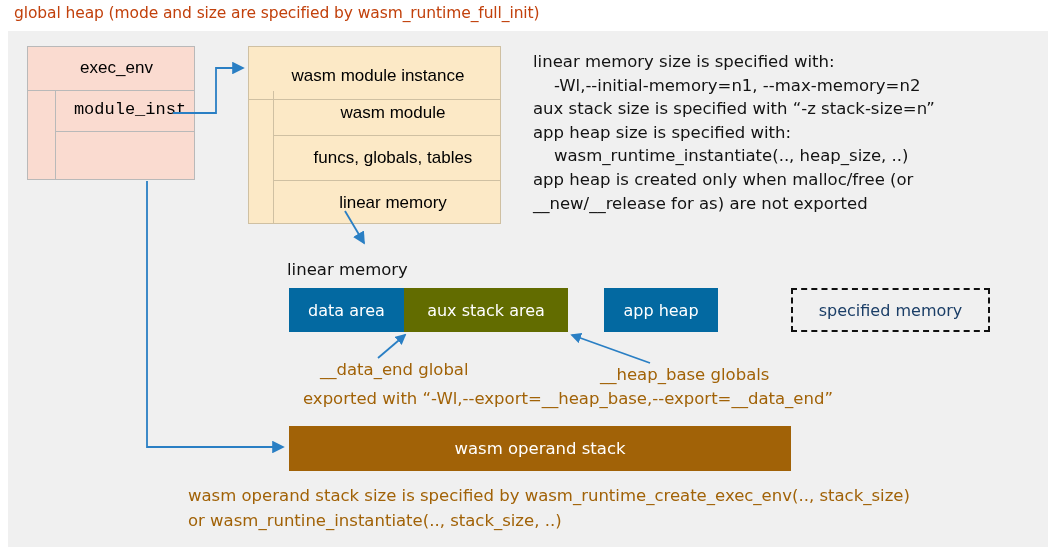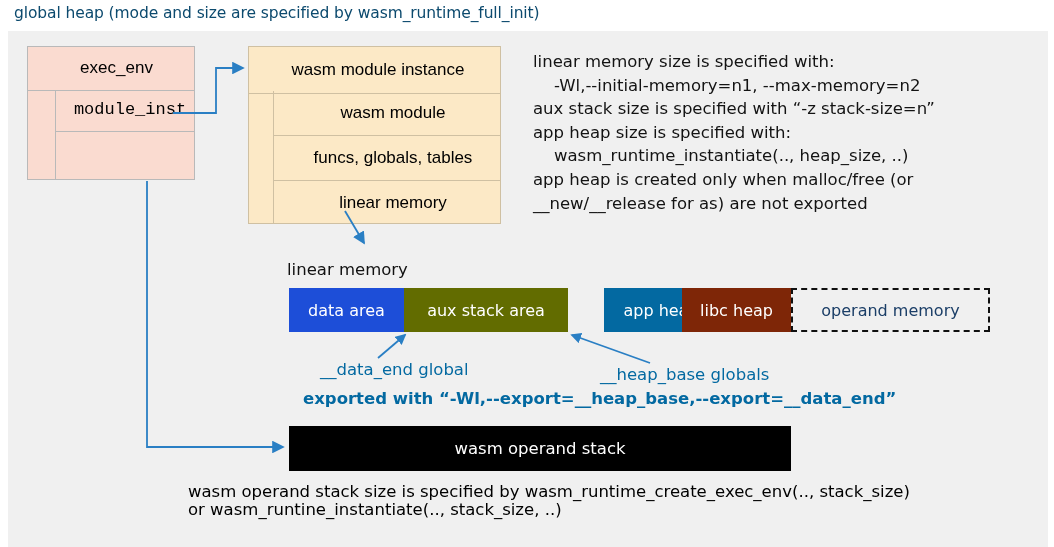--- a/index.html
+++ b/index.html
@@ -20,21 +20,21 @@
     height: 547px;
     background: #ffffff;
   }
 
   
   .title {
     position: absolute;
     left: 14px;
     top: 4px;
     font-size: 15.5px;
-    color: #0c4a6e;
+    color: #c2410c;
     white-space: nowrap;
     letter-spacing: -0.1px;
   }
 
   
   .panel {
     position: absolute;
     left: 8px;
     top: 31px;
     width: 1040px;
@@ -108,28 +108,28 @@
   .textblock {
     position: absolute;
     font-size: 16.5px;
     line-height: 23.6px;
     color: #131313;
     white-space: pre;
   }
   .caption {
     position: absolute;
     font-size: 16.5px;
-    line-height: 18px;
-    color: #000000;
+    line-height: 25px;
+    color: #a16207;
     white-space: pre;
   }
   .anno {
     position: absolute;
     font-size: 16.5px;
-    color: #0369a1;
+    color: #a16207;
     white-space: nowrap;
   }
 
   
   #wires {
     position: absolute;
     left: 0; top: 0;
     width: 1054px;
     height: 547px;
     pointer-events: none;
@@ -147,21 +147,21 @@
   <div class="box pink pink-b" style="left:27px; top:46px; width:168px; height:134px;"></div>
   <div class="cell" style="left:27px; top:46px; width:168px; height:45px; border-bottom:1px solid #b9b9b9; padding-left:11px;">
     <span>exec_env</span>
   </div>
   <div class="cell" style="left:27px; top:91px; width:29px; height:89px; border-right:1px solid #b9b9b9;"></div>
   <div class="cell" style="left:56px; top:87px; width:139px; height:45px; border-bottom:1px solid #b9b9b9; padding-left:9px;font-family:Liberation Mono, monospace;">
     <span>module_inst</span>
   </div>
 
   <div class="box peach peach-b" style="left:248px; top:46px; width:253px; height:178px;"></div>
-  <div class="cell" style="left:248px; top:46px; width:253px; height:48px; border-bottom:1px solid #cfc0a2; padding-left:7px;">
+  <div class="cell" style="left:248px; top:52px; width:253px; height:48px; border-bottom:1px solid #cfc0a2; padding-left:7px;">
     <span>wasm module instance</span>
   </div>
   <div class="cell" style="left:248px; top:91px; width:26px; height:133px; border-right:1px solid #cfc0a2;"></div>
   <div class="cell" style="left:274px; top:91px; width:227px; height:45px; border-bottom:1px solid #cfc0a2; padding-left:11px;">
     <span>wasm module</span>
   </div>
   <div class="cell" style="left:274px; top:136px; width:227px; height:45px; border-bottom:1px solid #cfc0a2; padding-left:11px;">
     <span>funcs, globals, tables</span>
   </div>
   <div class="cell" style="left:274px; top:181px; width:227px; height:43px; padding-left:11px;">
@@ -171,41 +171,38 @@
   <div class="textblock" style="left:533px; top:50px;">linear memory size is specified with:
     -Wl,--initial-memory=n1, --max-memory=n2
 aux stack size is specified with “-z stack-size=n”
 app heap size is specified with:
     wasm_runtime_instantiate(.., heap_size, ..)
 app heap is created only when malloc/free (or
 __new/__release for as) are not exported</div>
 
   <div class="memlabel" style="left:287px; top:260px;">linear memory</div>
 
-  <div class="seg" style="left:289px; top:288px; width:115px; height:44px; background:#1d4ed8;">
+  <div class="seg" style="left:289px; top:288px; width:115px; height:44px; background:#0369a1;">
     <span>data area</span>
   </div>
   <div class="seg" style="left:404px; top:288px; width:164px; height:44px; background:#626c00;">
     <span>aux stack area</span>
   </div>
   <div class="seg" style="left:568px; top:288px; width:114px; height:44px; background:#0369a1;margin-left:36px;">
     <span>app heap</span>
   </div>
-  <div class="seg" style="left:682px; top:288px; width:109px; height:44px; background:#7e2607;">
-    <span>libc heap</span>
-  </div>
   <div class="seg dashed" style="left:791px; top:288px; width:199px; height:44px;">
-    <span>operand memory</span>
+    <span>specified memory</span>
   </div>
 
   <div class="anno" style="left:320px; top:360px;">__data_end global</div>
   <div class="anno" style="left:600px; top:365px;">__heap_base globals</div>
-  <div class="anno" style="left:303px; top:389px;font-weight:bold;">exported with “-Wl,--export=__heap_base,--export=__data_end”</div>
-
-  <div class="opstack" style="left:289px; top:426px; width:502px; height:45px; background:#000000;">
+  <div class="anno" style="left:303px; top:389px;">exported with “-Wl,--export=__heap_base,--export=__data_end”</div>
+
+  <div class="opstack" style="left:289px; top:426px; width:502px; height:45px; background:#a16207;">
     <span>wasm operand stack</span>
   </div>
   <div class="caption" style="left:188px; top:483px;">wasm operand stack size is specified by wasm_runtime_create_exec_env(.., stack_size)
 or wasm_runtine_instantiate(.., stack_size, ..)</div>
 
   <svg id="wires" viewBox="0 0 1054 547" xmlns="http://www.w3.org/2000/svg">
     <defs>
       <marker id="ah" markerWidth="7" markerHeight="7" refX="6" refY="3.5" orient="auto" markerUnits="strokeWidth">
         <path d="M0,0 L7,3.5 L0,7 z" fill="#2a7fc4"></path>
       </marker>

